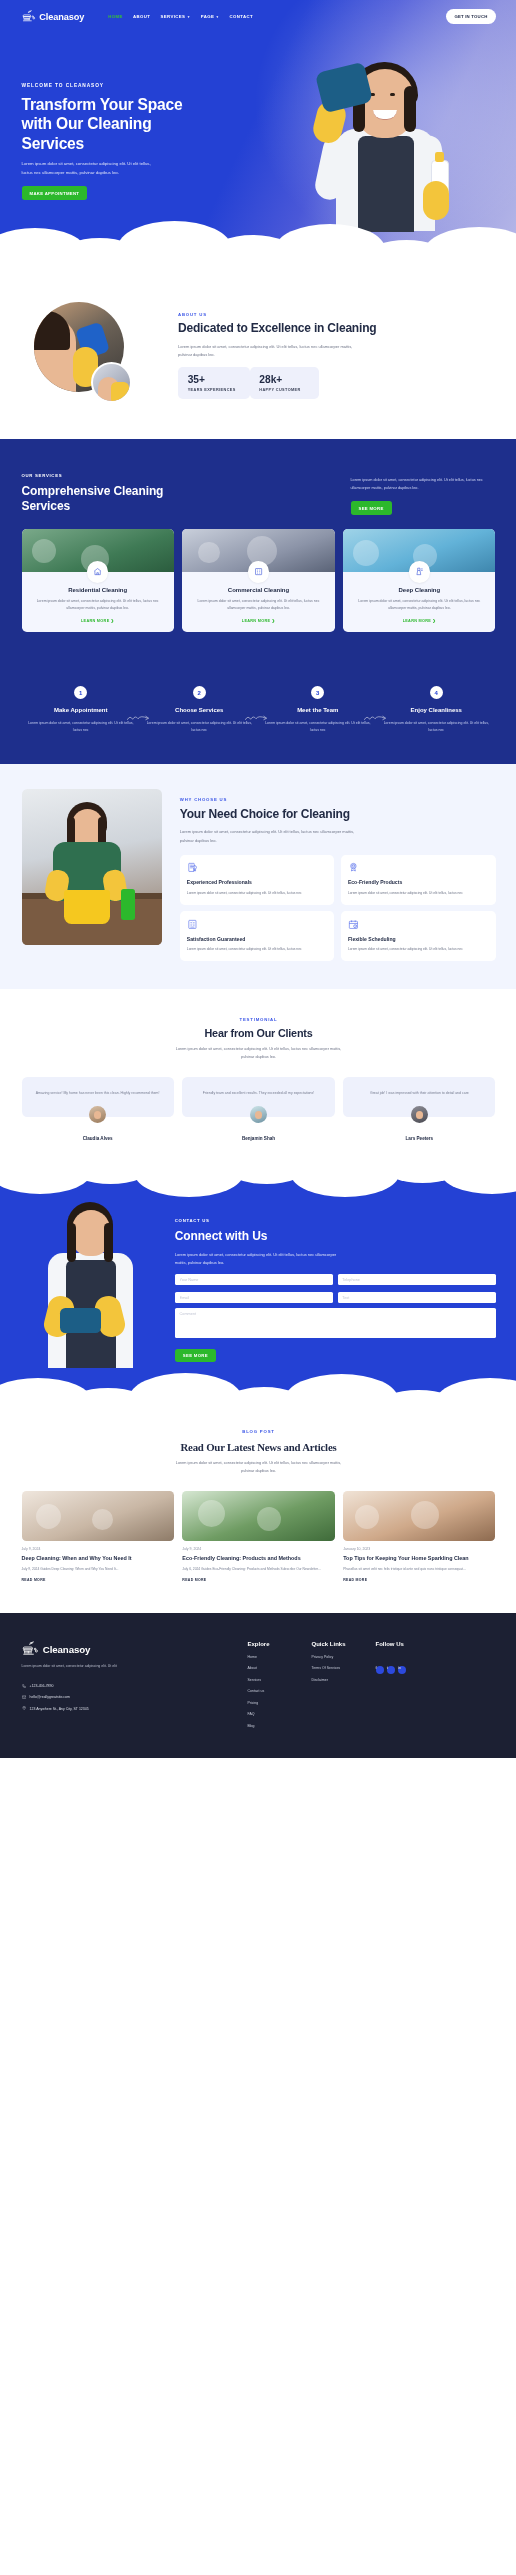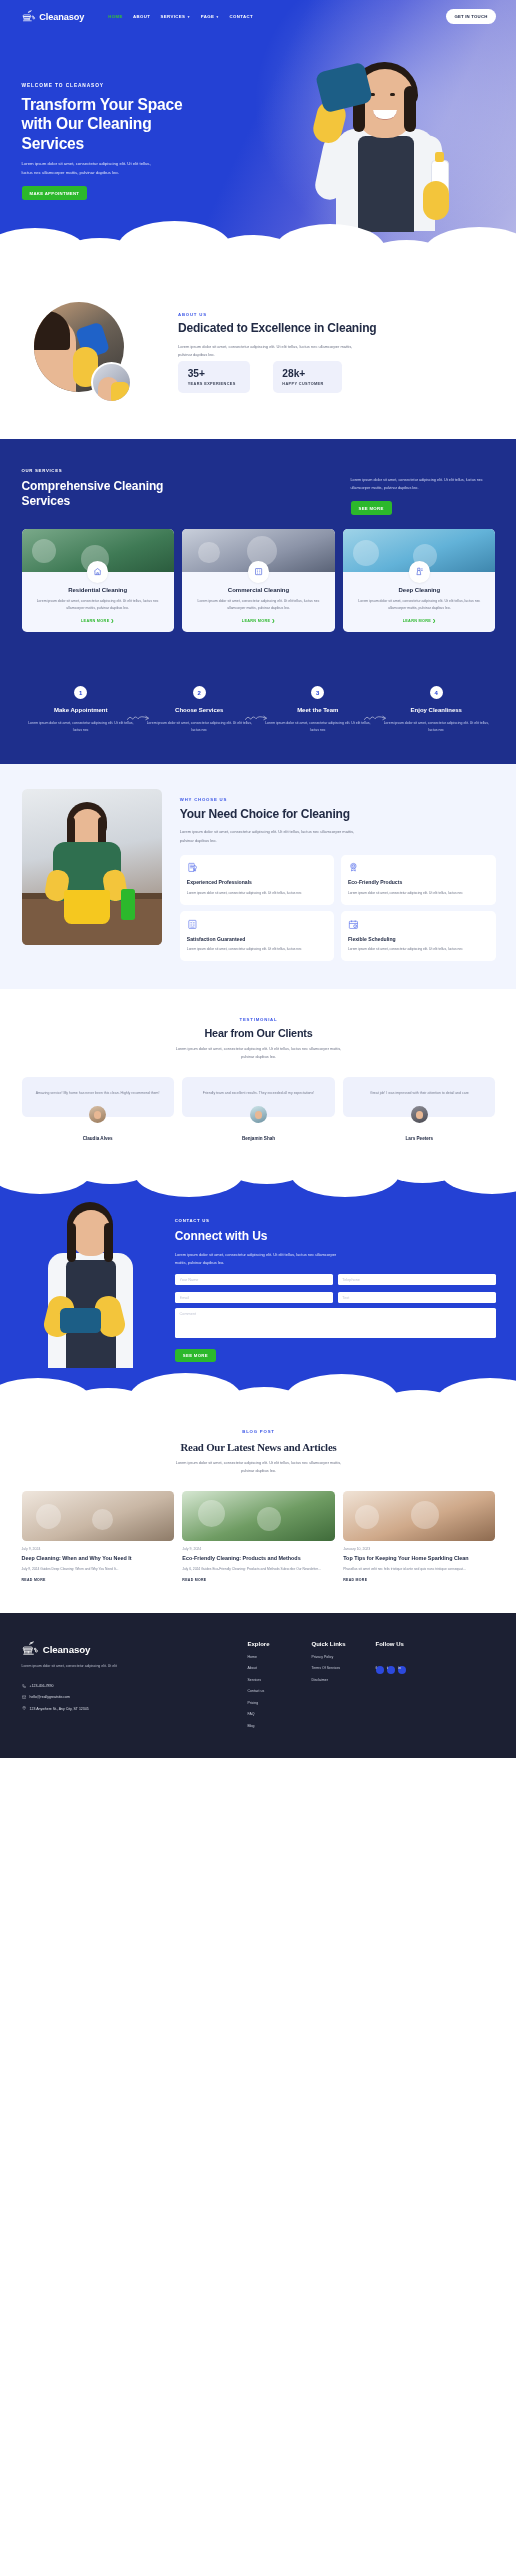--- a/index.html
+++ b/index.html
@@ -55,28 +55,28 @@
   .circ-big .m2{position:absolute;left:-9.7px;top:8.6px;width:46px;height:39px;border-radius:24px 24px 4.3px 4.3px;background:#2b1d15;}
   .circ-big .m3{position:absolute;left:45px;top:22.6px;width:27px;height:31px;border-radius:6.5px;background:#1f62c8;transform:rotate(-18deg);}
   .circ-big .m4{position:absolute;left:39px;top:45px;width:25px;height:40px;border-radius:12px;background:#f3c53b;}
   .circ-sm{position:absolute;left:69px;top:60px;width:41px;height:41px;border-radius:50%;border:2.2px solid #fff;overflow:hidden;background:linear-gradient(140deg,#d9dde6,#8d94a6);}
   .circ-sm .s1{position:absolute;left:5.4px;top:13px;width:21.5px;height:28px;border-radius:10.8px 10.8px 0 0;background:#e8b894;}
   .circ-sm .s2{position:absolute;left:18.3px;top:18.3px;width:18.3px;height:21.5px;border-radius:5.4px;background:#f3c53b;}
   .about-body{padding-top:9.7px;}
   .eyebrow-b{font-size:4.3px;font-weight:700;letter-spacing:0.8px;color:#3a55e6;}
   .h2-dark{font-size:12px;line-height:1.3;font-weight:700;color:#222b45;margin-top:4.8px;letter-spacing:-0.2px;}
   .p-grey{font-size:4px;line-height:2.1;color:#6d7386;margin-top:6px;max-width:183px;}
-  .stats{display:flex;gap:23px;margin-top:1px;}
+  .stats{display:flex;gap:0;margin-top:7px;}
   .stat{background:#eef0fb;border-radius:4.8px;padding:7px 14px 7px 9.7px;min-width:69px;}
   .stat b{display:block;font-size:10.2px;font-weight:700;color:#222b45;}
   .stat span{display:block;font-size:3.8px;font-weight:700;letter-spacing:0.4px;color:#3b4257;margin-top:2.7px;}
 
   
   .services{background:#1e2f8c;padding:24px 0 31px;}
-  .svc-top{display:flex;gap:31px;align-items:center;}
+  .svc-top{display:flex;gap:31px;align-items:flex-end;}
   .eyebrow-wh{font-size:4.3px;font-weight:700;letter-spacing:0.7px;color:#fff;}
   .h2-wh{font-size:12px;line-height:1.3;font-weight:700;color:#fff;margin-top:6px;max-width:162px;letter-spacing:-0.1px;}
   .svc-right{margin-left:auto;padding-top:13px;width:145px;}
   .svc-right p{font-size:3.8px;line-height:2.2;color:#cfd6f5;}
   .svc-cards{display:flex;gap:8.6px;margin-top:14px;}
   .svc-card{flex:1;background:#f4f6fe;border-radius:4.8px;overflow:hidden;padding-bottom:8.6px;}
   .svc-img{height:43px;position:relative;overflow:hidden;}
   .svc-img.a{background:linear-gradient(160deg,#7aa98a,#3f7a55 60%,#2b5c3e);}
   .svc-img.b{background:linear-gradient(160deg,#c9cfdb,#8c94a8 60%,#5a6377);}
   .svc-img.c{background:linear-gradient(160deg,#9fd3e8,#62b2d8 55%,#3e86ad);}

